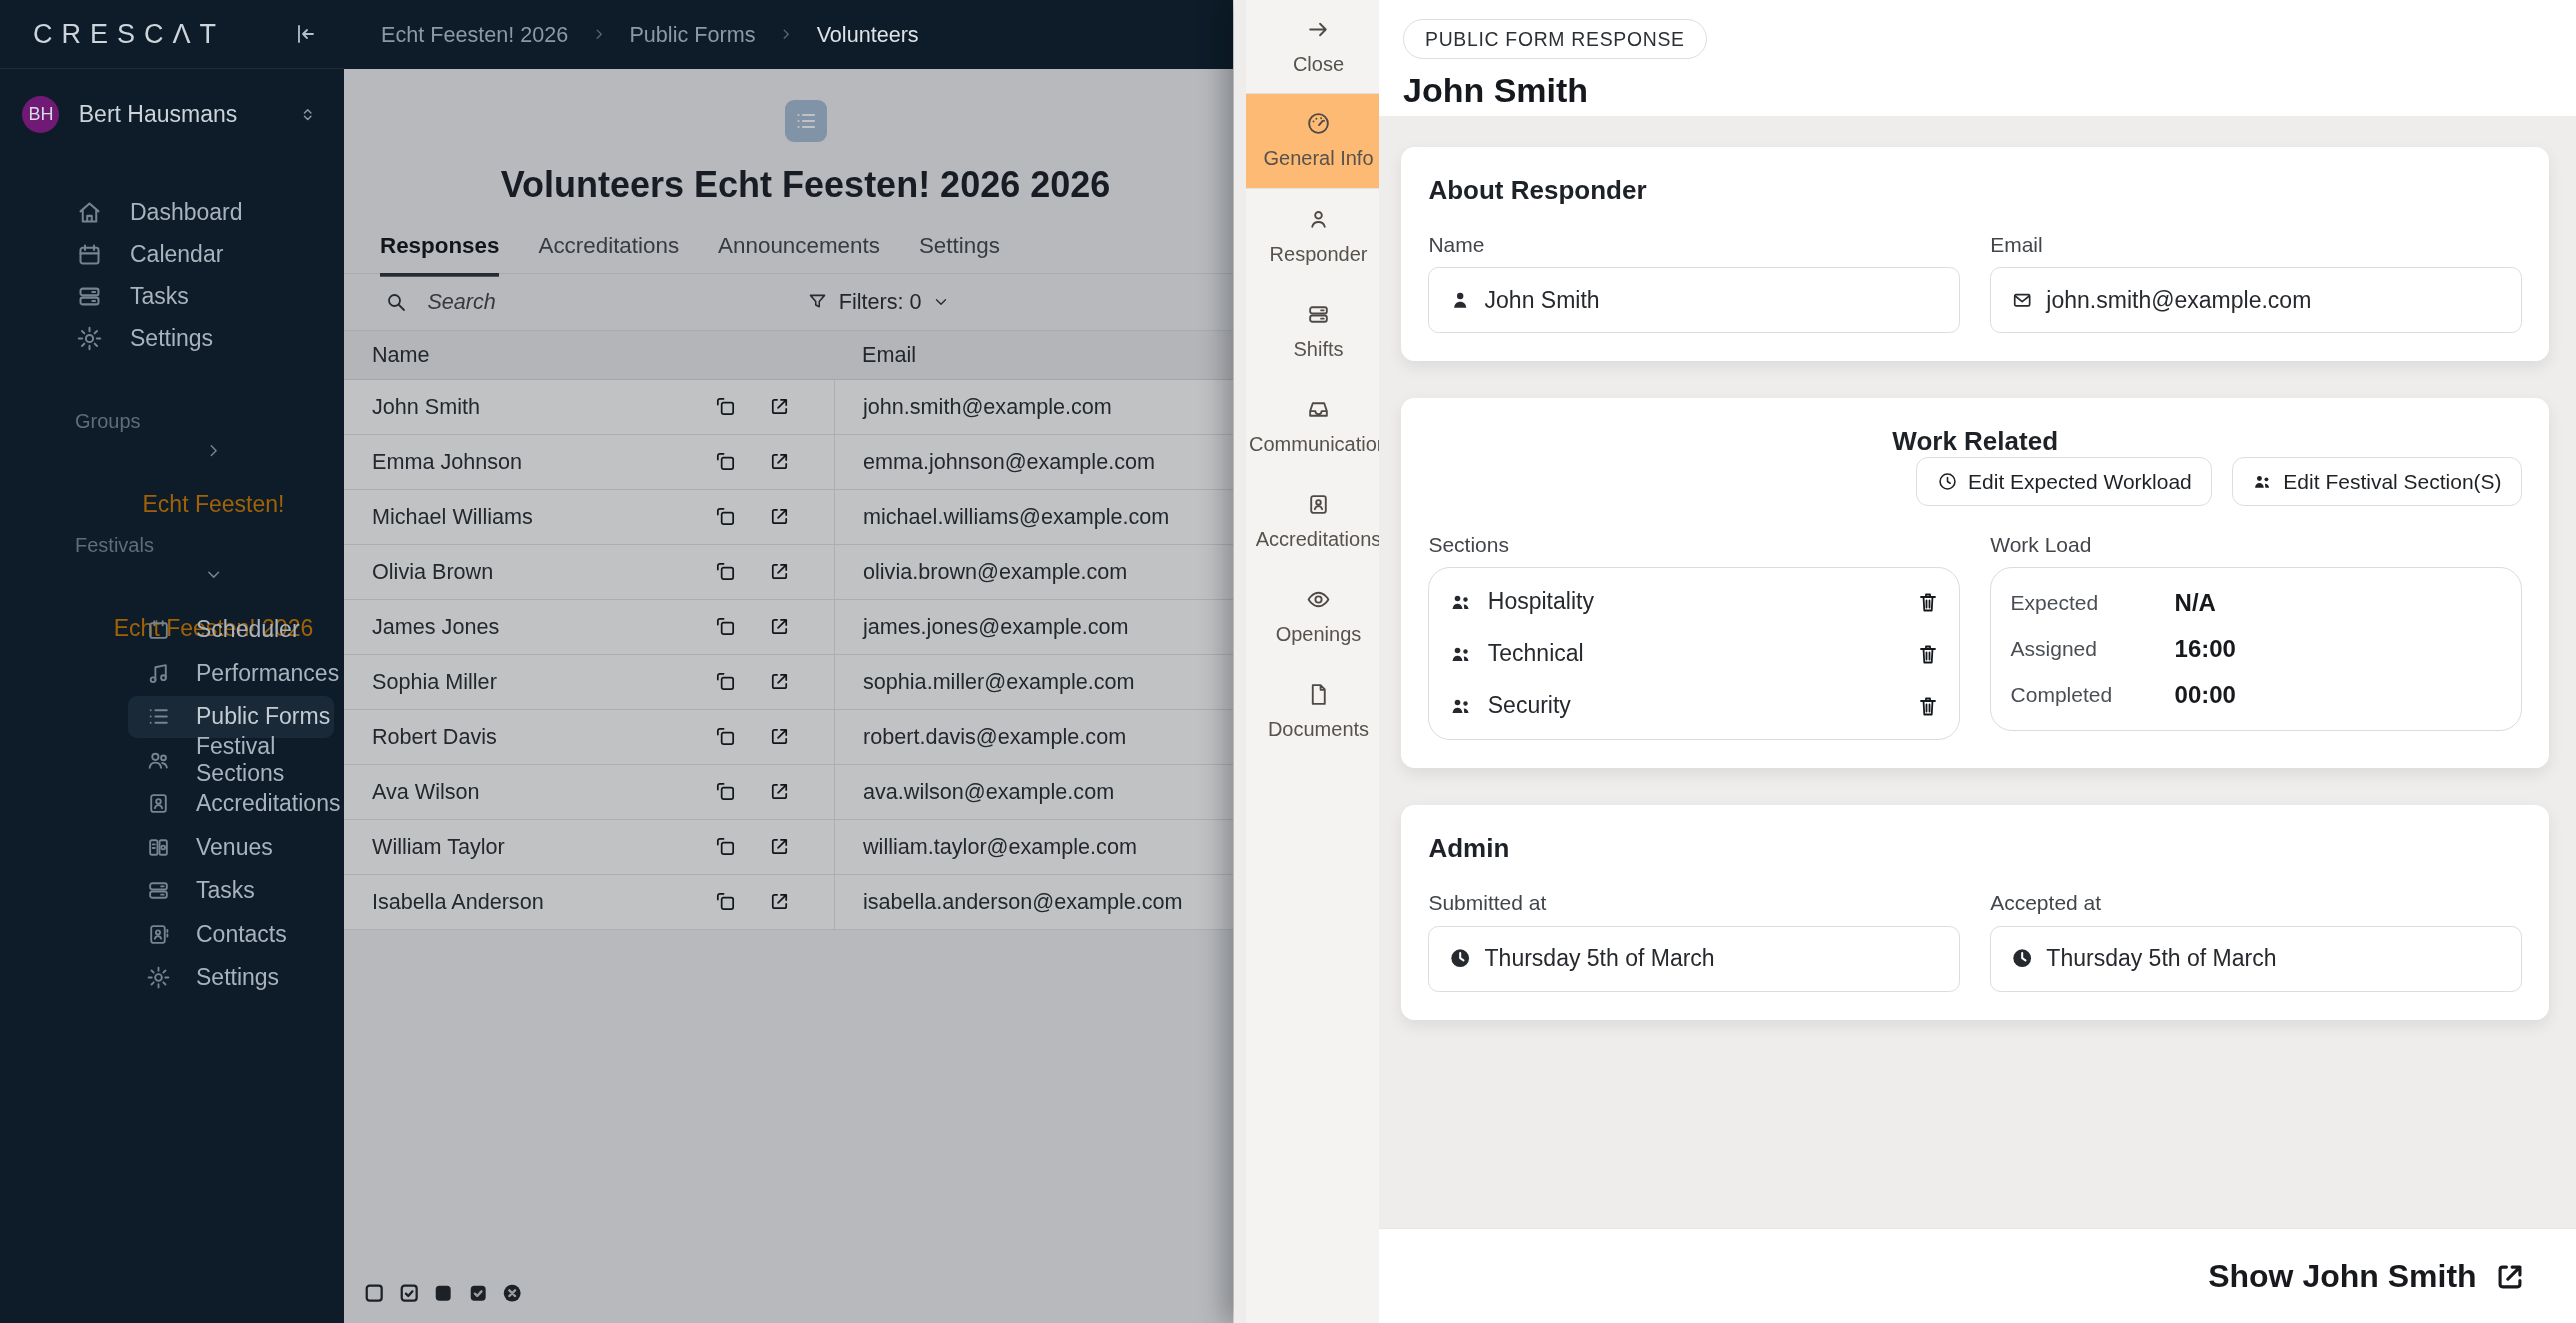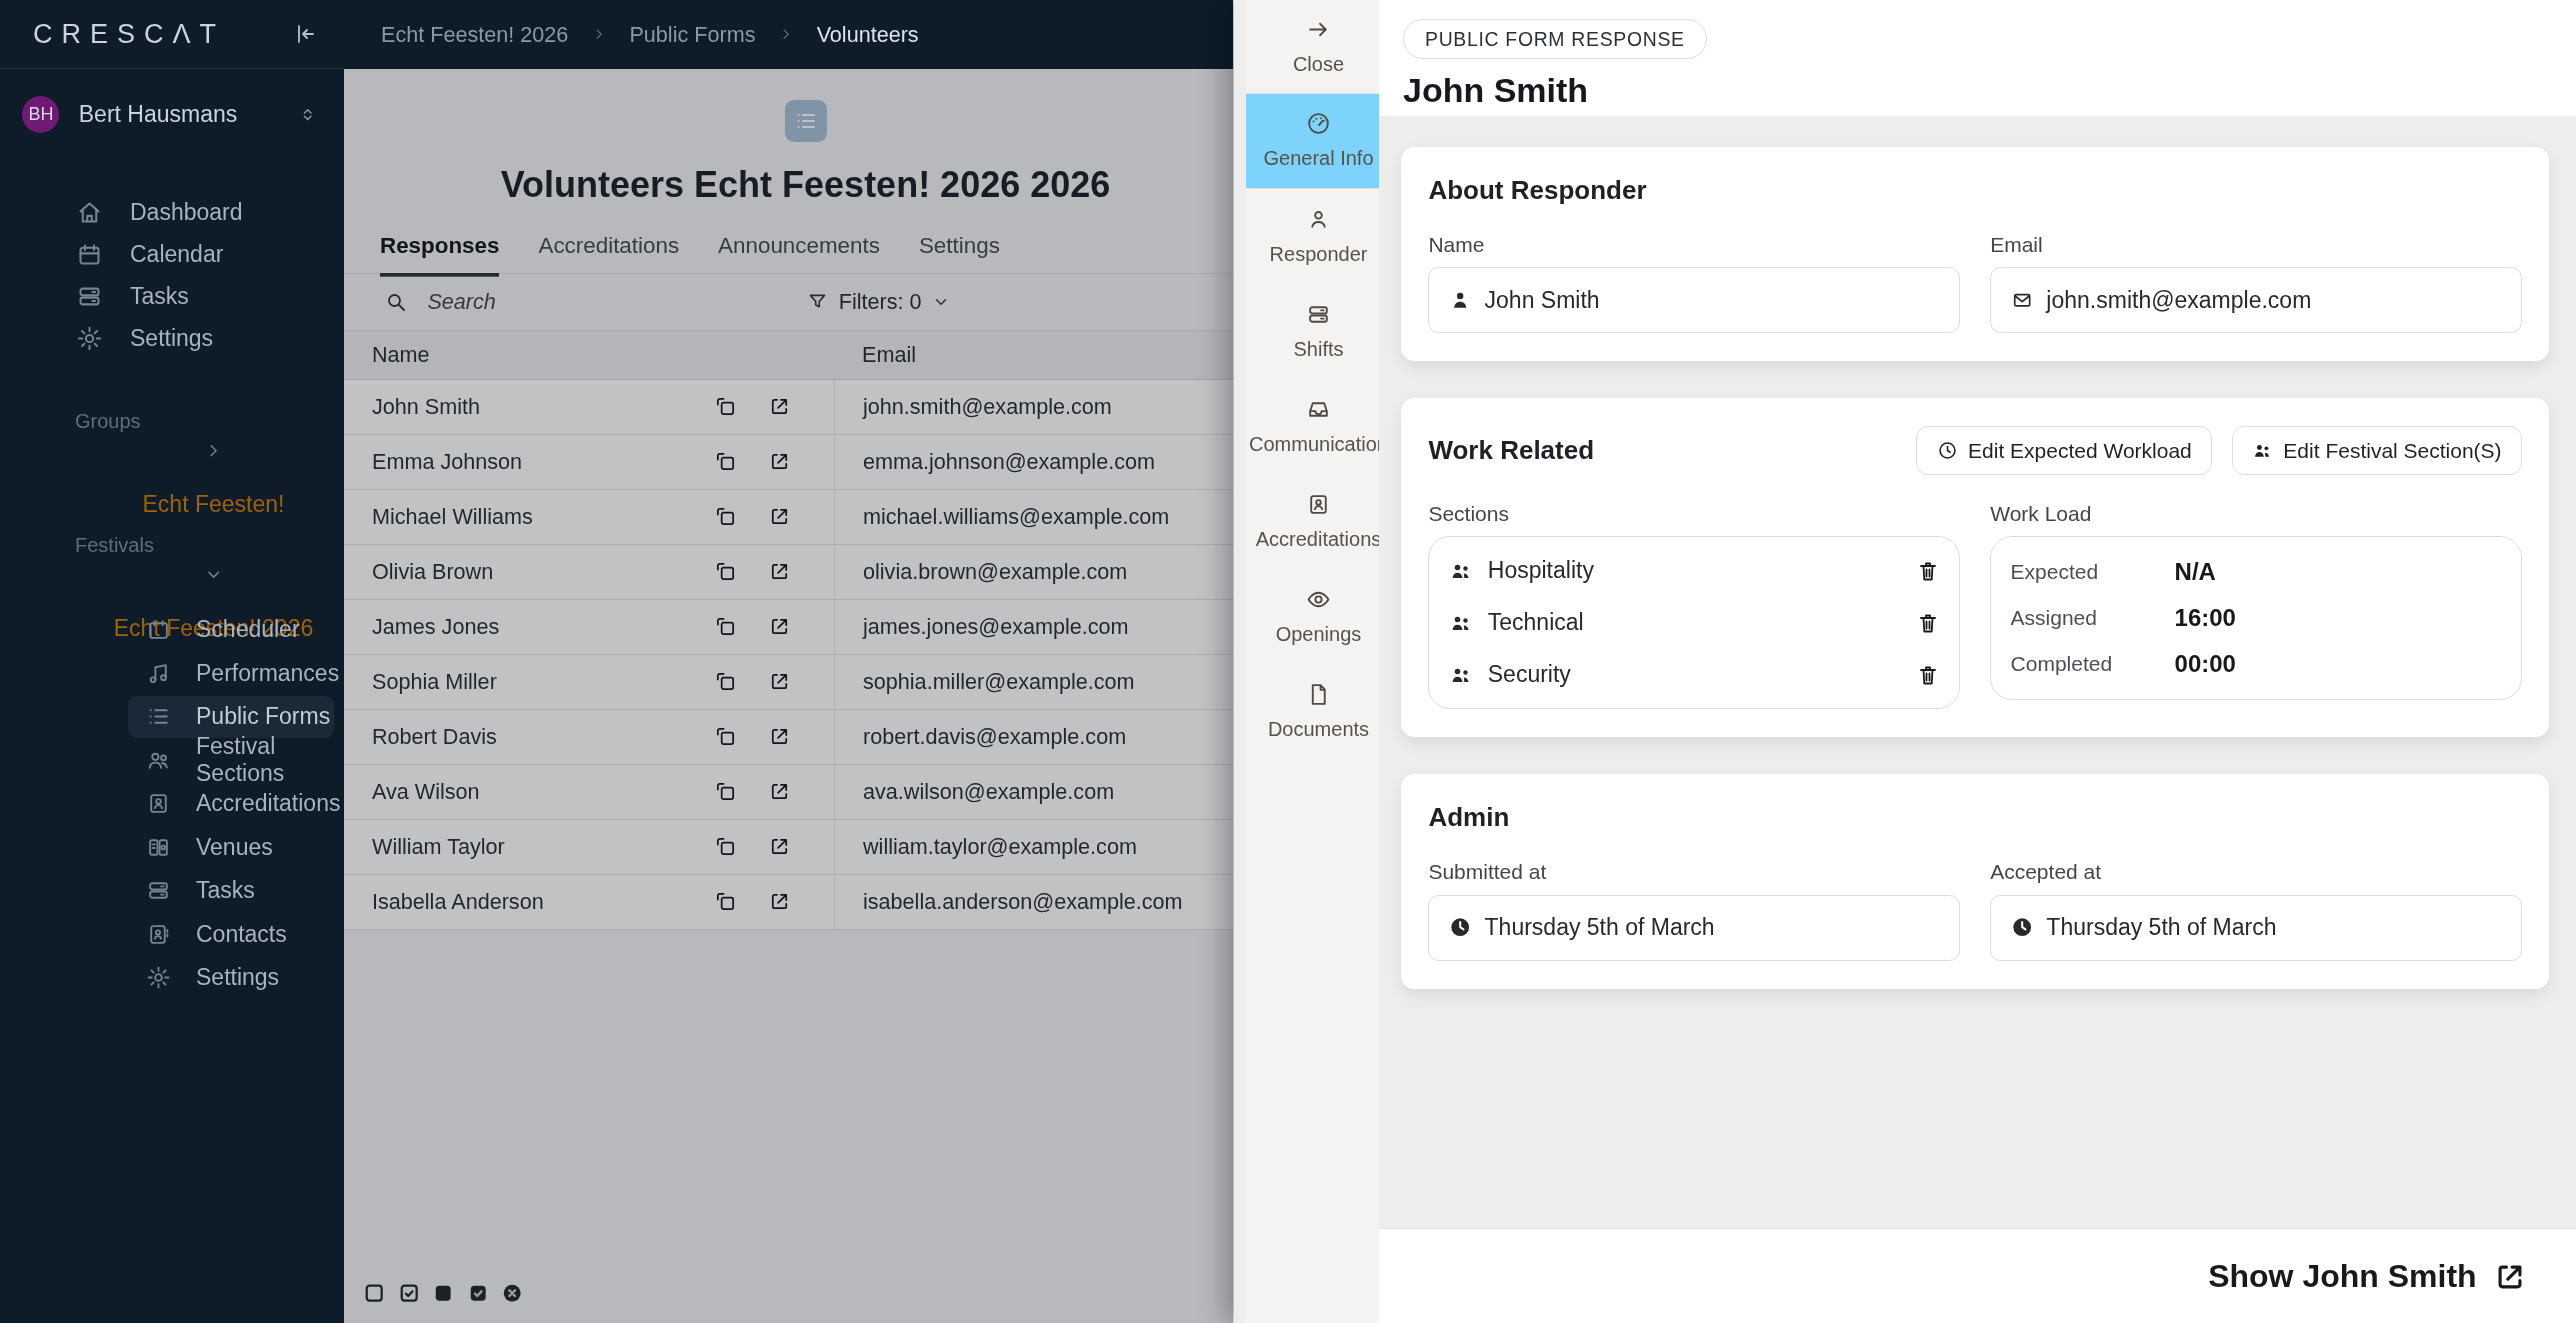--- a/index.html
+++ b/index.html
@@ -54,33 +54,33 @@
   .row-icons .ic { width:23px; height:23px; cursor:pointer; }
   .legend { position:absolute; left:19.4px; bottom:19.4px; display:flex; gap:12px; color:#20262c; }
   .legend .ic { width:22.4px; height:22.4px; }
 
   
   .drawer { position:absolute; left:1234px; top:0; width:1342px; height:1324px; background:#eeedec; box-shadow:-9px 0 25px rgba(5,10,16,.30); z-index:30; }
   .rail { position:absolute; left:12px; top:0; width:145px; height:1324px; background:#f4f3f2; }
   .rail-item { min-height:95px; display:flex; flex-direction:column; align-items:center; justify-content:center; gap:9px; padding:9px 6px; font-size:20px; color:#57524c; text-align:center; cursor:pointer; line-height:1.3; }
   .rail-item .ic { width:25px; height:25px; color:#4f4a45; }
   .rail-item.close-item { border-bottom:1.5px solid #e0dfdd; min-height:94px; }
-  .rail-item.active { background:#7dd3fc; border-bottom:1.5px solid #e3e2e0; }
+  .rail-item.active { background:#fdba74; border-bottom:1.5px solid #e3e2e0; }
   .dheader { position:absolute; left:145px; top:0; right:0; height:116px; background:#fff; padding:19.4px 0 0 24px; }
   .badge { display:inline-flex; border:1.5px solid #ddd; border-radius:745px; padding:7.5px 21px; font-size:19.4px; color:#2b3035; letter-spacing:0.7px; background:#fff; }
   .dtitle { margin-top:12px; font-size:34px; font-weight:bold; color:#15191d; }
   .dbody { position:absolute; left:145px; top:116px; right:0; bottom:96px; background:#eeedec; padding:31px 27px 0 22.4px; overflow:hidden; }
   .card { background:#fff; border-radius:13.4px; box-shadow:0 6px 16.4px rgba(0,0,0,.08); padding:28px 27px; margin-bottom:37px; }
   .card-h { font-size:26px; font-weight:bold; color:#1e2227; }
   .two-col { display:grid; grid-template-columns:1fr 1fr; gap:30px; }
   .f-label { font-size:21px; color:#42464b; margin:27px 0 10.4px; }
   .field { border:1.5px solid #dcdcdc; border-radius:10.4px; height:66px; display:flex; align-items:center; gap:13.4px; padding-left:19.4px; font-size:23px; color:#26292d; background:#fff; }
   .field .ic { width:22.4px; height:22.4px; }
   .fill { fill:currentColor; stroke:none; }
-  .wr-top { display:flex; align-items:center; }
+  .wr-top { display:flex; align-items:center;flex-direction:column; }
   .wr-btns { margin-left:auto; display:flex; gap:19.4px; }
   .btn { display:flex; align-items:center; gap:10.4px; border:1.5px solid #ddd; border-radius:12px; padding:11.2px 19.4px; font-size:21px; color:#1e2226; background:#fff; cursor:pointer; white-space:nowrap; }
   .btn .ic { width:21px; height:21px; }
   .box { border:1.5px solid #dcdcdc; border-radius:22px; padding:7.5px 19.4px; }
   .sec-row { height:52px; display:flex; align-items:center; gap:15px; font-size:23px; color:#26292d; }
   .sec-row .trash { margin-left:auto; color:#14181c; cursor:pointer; }
   .wl-row { height:46px; display:grid; grid-template-columns:164px auto; align-items:center; }
   .wl-label { font-size:21px; color:#4a4f55; }
   .wl-value { font-size:24px; font-weight:600; color:#17191c; }
   .dfooter { position:absolute; left:145px; right:0; bottom:0; height:96px; background:#fff; border-top:1.5px solid #e7e6e5; display:flex; align-items:center; justify-content:flex-end; gap:16.4px; padding-right:49px; font-size:32px; font-weight:bold; color:#17191c; }

